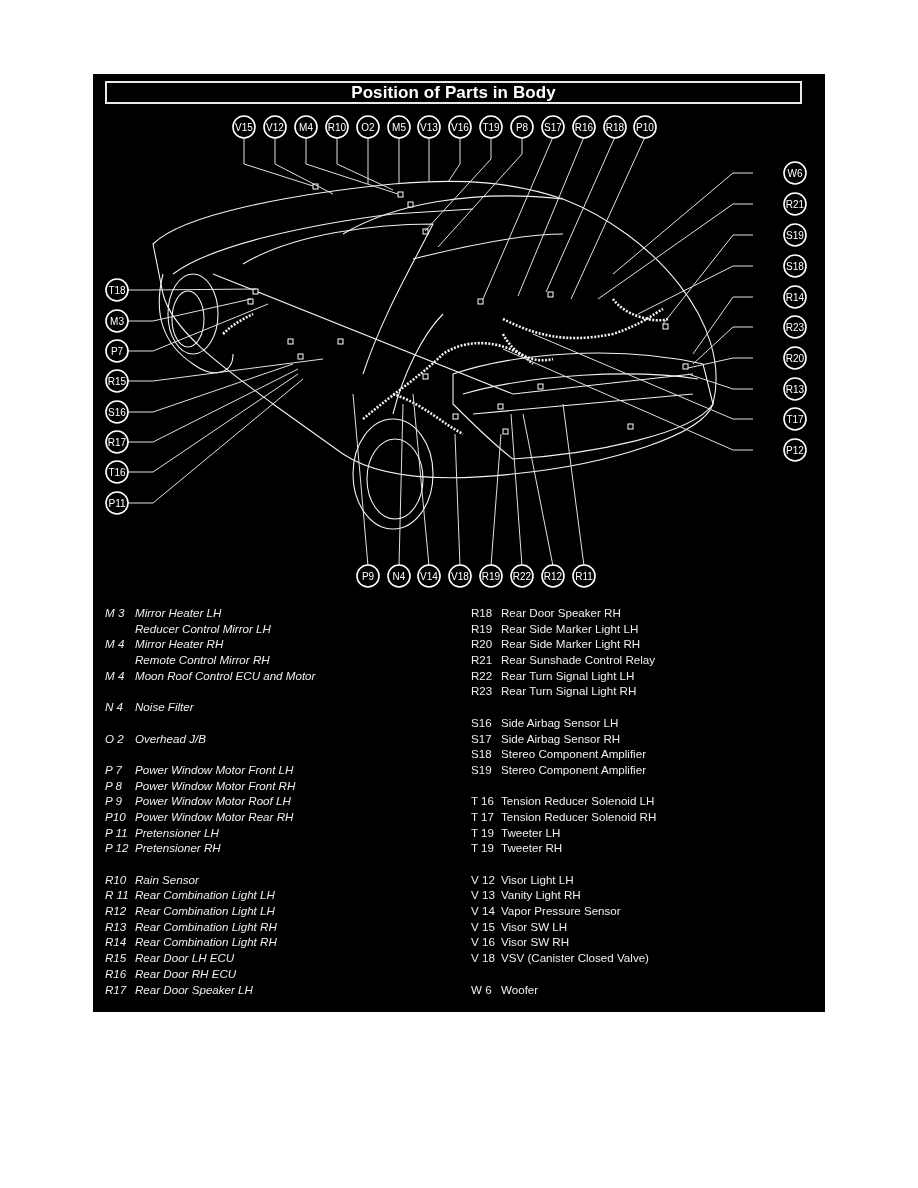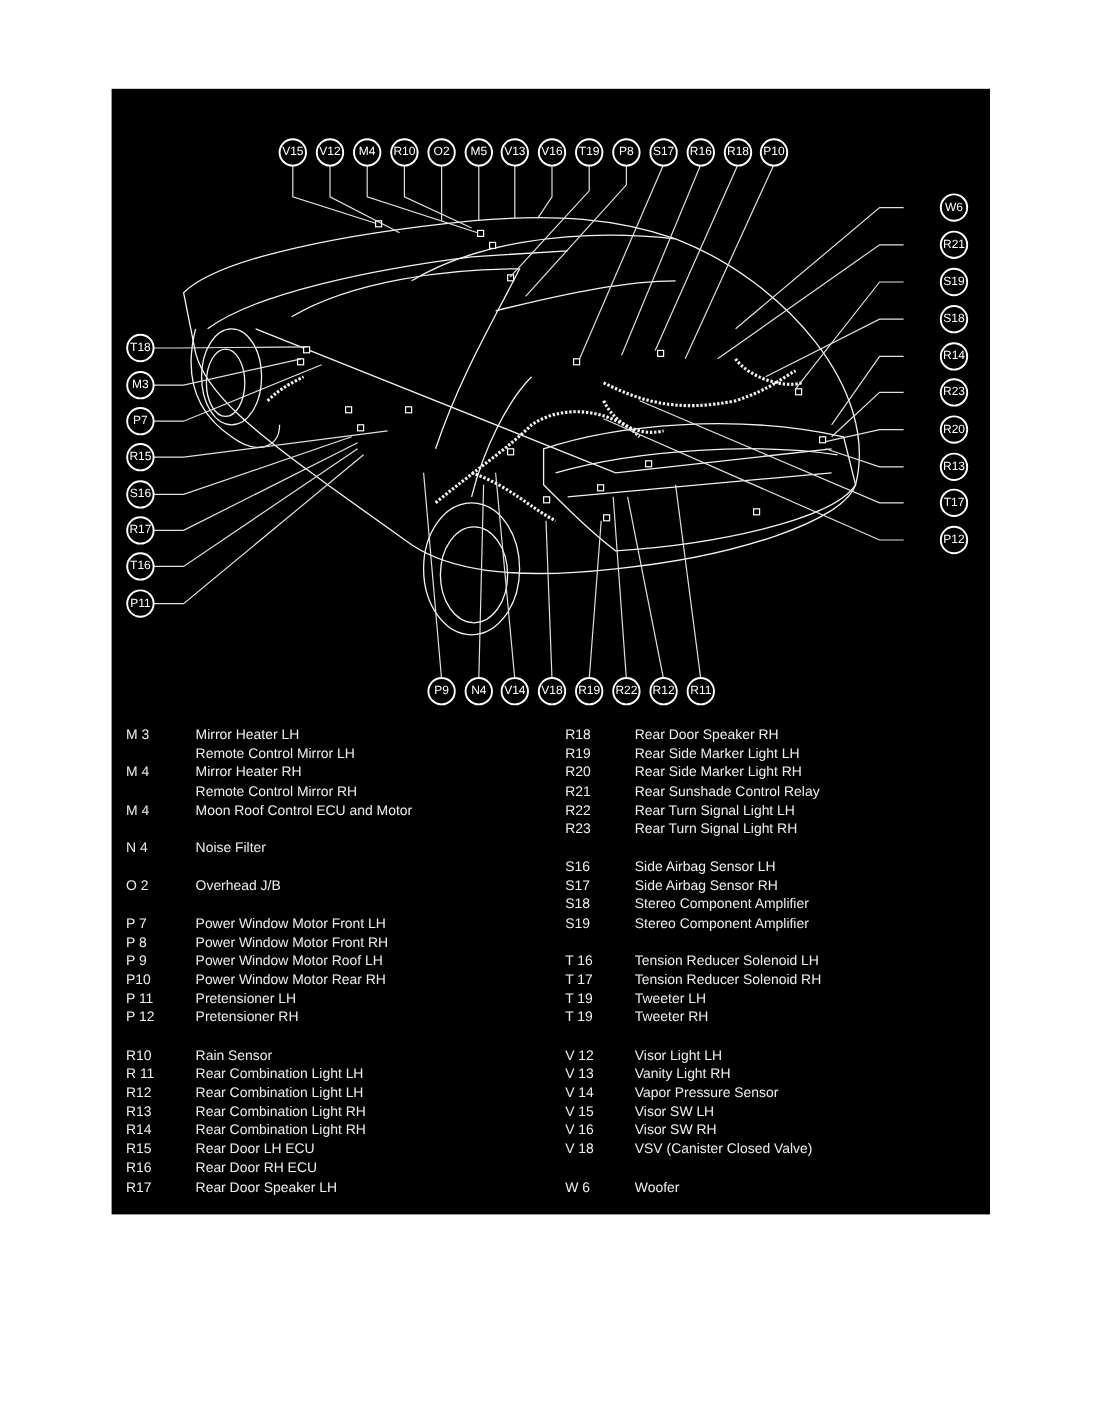--- a/index.html
+++ b/index.html
@@ -9,31 +9,34 @@
   .title-text { color:#fff; font-weight:bold; font-size:17px; letter-spacing:0.1px; }
   svg.diagram { position:absolute; left:0; top:0; width:732px; height:520px; }
   .callout circle { fill:#000; stroke:#fff; stroke-width:1.6; }
   .callout text { fill:#fff; font-family:"Liberation Sans", sans-serif; font-size:10px; text-anchor:middle; dominant-baseline:central; }
   .leader { stroke:#e0e0e0; stroke-width:1; fill:none; }
   .car { stroke:#f2f2f2; stroke-width:1.1; fill:none; }
   .harness { stroke:#f2f2f2; stroke-width:2.6; fill:none; stroke-dasharray:2 1.5; }
   .conn { fill:#000; stroke:#fff; stroke-width:1; }
   .legend { position:absolute; left:0; top:531px; width:732px; color:#eee; font-size:11.6px; }
   .col { position:absolute; top:0; }
-  .col-left { left:12px; }
+  .col-left { left:12px;font-style:italic; }
   .col-right { left:378px; }
   .row { height:15.7px; line-height:15.7px; white-space:nowrap; display:flex; }
   .code { width:30px; display:inline-block; }
-  .desc { display:inline-block;margin-left:28px; }
+  .desc { display:inline-block; }
   .gap { height:15.7px; }
 </style>
 </head>
 <body>
 
 <div class="panel">
+  <div class="title-box">
+    <span class="title-text">Position of Parts in Body</span>
+  </div>
 
   <svg class="diagram" viewBox="0 0 732 520">
 
     <g>
       <path class="car" d="M60,170 C90,140 200,120 300,110 C370,104 420,108 470,125 C560,160 640,250 620,330 C610,360 520,390 420,400 C330,410 280,400 250,380 L180,330 C140,300 80,260 70,220 Z"></path>
       <path class="car" d="M80,200 C120,170 220,150 300,140 L380,135"></path>
       <path class="car" d="M70,200 C60,240 70,270 100,290 C120,305 140,300 140,280"></path>
       <ellipse class="car" cx="100" cy="240" rx="25" ry="40"></ellipse>
       <ellipse class="car" cx="95" cy="245" rx="16" ry="28"></ellipse>
       <path class="car" d="M150,190 C200,160 280,150 340,150 C320,190 290,240 270,300"></path>
@@ -299,21 +302,21 @@
   </svg>
 
   <div class="legend">
     <div class="col col-left">
       <div class="row">
           <span class="code">M  3</span>
           <span class="desc">Mirror Heater LH</span>
         </div>
       <div class="row">
           <span class="code"></span>
-          <span class="desc">Remote Control Mirror LH</span>
+          <span class="desc">Reducer Control Mirror LH</span>
         </div>
       <div class="row">
           <span class="code">M  4</span>
           <span class="desc">Mirror Heater RH</span>
         </div>
       <div class="row">
           <span class="code"></span>
           <span class="desc">Remote Control Mirror RH</span>
         </div>
       <div class="row">

